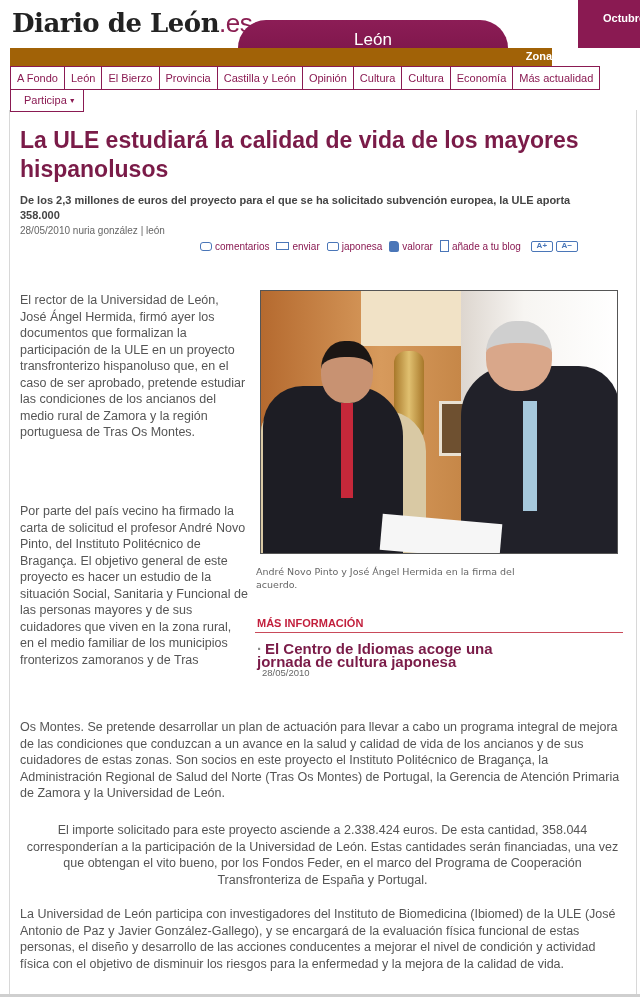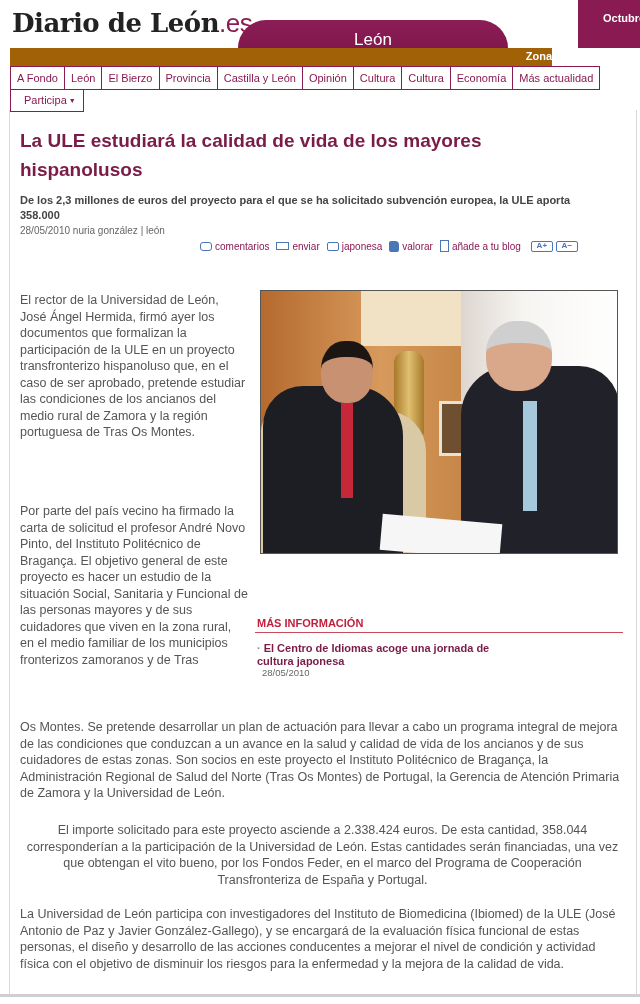--- a/index.html
+++ b/index.html
@@ -20,21 +20,21 @@
   .band-zona { position: absolute; right: 0; top: 2px; color: #fff; font-size: 11px; font-weight: bold; }
 
   
   .nav { position: absolute; left: 10px; top: 66px; height: 24px; display: flex; white-space: nowrap; }
   .nav-item { height: 24px; border: 1px solid #8a1a52; border-left: none; font-size: 11px; color: #8a1a52; padding: 5px 6px 0; }
   .nav-item:first-child { border-left: 1px solid #8a1a52; }
   .participa { position: absolute; left: 10px; top: 90px; width: 74px; height: 22px; border: 1px solid #8a1a52; border-top: none; font-size: 11px; color: #8a1a52; padding: 4px 0 0 13px; }
   .participa .caret { font-size: 7px; margin-left: 2px; vertical-align: 1px; }
 
   
-  .headline { position: absolute; left: 20px; top: 126px; width: 560px; font-size: 19px; font-weight: bold; color: #7a1b48; line-height: 29px; }
+  .headline { position: absolute; left: 20px; top: 126px; width: 560px; font-size: 23px; font-weight: bold; color: #7a1b48; line-height: 29px; }
   .subhead { position: absolute; left: 20px; top: 193px; width: 590px; font-size: 11px; font-weight: bold; color: #444; line-height: 15px; }
   .byline { position: absolute; left: 20px; top: 225px; font-size: 10px; color: #666; }
 
   .tools { position: absolute; left: 200px; top: 240px; display: flex; align-items: center; white-space: nowrap; font-size: 10px; color: #8a1a52; }
   .tool { display: flex; align-items: center; margin-right: 7px; }
   .ico { display: inline-block; width: 12px; height: 11px; margin-right: 3px; position: relative; }
   .ico-comment { border: 1.5px solid #4a76b8; border-radius: 3px; height: 9px; }
   .ico-mail { border: 1.5px solid #4a76b8; height: 8px; width: 13px; }
   .ico-print { border: 1.5px solid #4a76b8; border-radius: 2px; height: 9px; }
   .ico-thumb { background: #4a76b8; border-radius: 2px 4px 2px 2px; width: 10px; }
@@ -62,21 +62,21 @@
   .ph-man1 { position: absolute; left: 2px; top: 95px; width: 140px; height: 169px; background: #1d1d24; border-radius: 40px 50px 0 0; }
   .ph-head1 { position: absolute; left: 60px; top: 50px; width: 52px; height: 62px; background: #c89272; border-radius: 45%; border-top: 16px solid #1b1614; }
   .ph-tie1 { position: absolute; left: 80px; top: 112px; width: 12px; height: 95px; background: #c6283a; }
   .ph-man2 { position: absolute; left: 200px; top: 75px; width: 158px; height: 189px; background: #212129; border-radius: 50px 40px 0 0; }
   .ph-head2 { position: absolute; left: 225px; top: 30px; width: 66px; height: 70px; background: #d9a78a; border-radius: 45%; border-top: 22px solid #cfcfcf; }
   .ph-tie2 { position: absolute; left: 262px; top: 110px; width: 14px; height: 110px; background: #a6c8dc; }
   .ph-paper { position: absolute; left: 120px; top: 228px; width: 120px; height: 36px; background: #f6f6f6; transform: rotate(5deg); }
   .caption { position: absolute; left: 256px; top: 565px; width: 280px; font-family: "DejaVu Sans", sans-serif; font-size: 9.5px; color: #666; line-height: 13px; }
   .more-title { position: absolute; left: 257px; top: 617px; font-size: 11px; font-weight: bold; color: #c21f3c; }
   .more-line { position: absolute; left: 255px; top: 632px; width: 368px; height: 1px; background: #c94a5a; }
-  .more-item { position: absolute; left: 257px; top: 642px; width: 270px; font-size: 11px; font-weight: bold; color: #7a1b48; line-height: 13px; }
+  .more-item { position: absolute; left: 257px; top: 642px; width: 270px; font-size: 15px; font-weight: bold; color: #7a1b48; line-height: 13px; }
   .more-item .bullet { color: #888; margin-right: 3px; }
   .more-date { position: absolute; left: 262px; top: 667px; font-size: 9.5px; color: #666; }
 </style>
 </head>
 <body>
 
 <div class="frame-left"></div>
 <div class="frame-right"></div>
 <div class="frame-bottom"></div>
 
@@ -146,18 +146,19 @@
   <div class="ph-chair"></div>
   <div class="ph-man1"></div>
   <div class="ph-head1"></div>
   <div class="ph-tie1"></div>
   <div class="ph-man2"></div>
   <div class="ph-head2"></div>
   <div class="ph-tie2"></div>
   <div class="ph-paper"></div>
 </div>
 <div class="caption">
+  <div>André Novo Pinto y José Ángel Hermida en la firma del acuerdo.</div>
 </div>
 
 <div class="more-title">MÁS INFORMACIÓN</div>
 <div class="more-line"></div>
 <div class="more-item"><span class="bullet">·</span><span>El Centro de Idiomas acoge una jornada de cultura japonesa</span></div>
 <div class="more-date">28/05/2010</div>
 
 </body></html>

